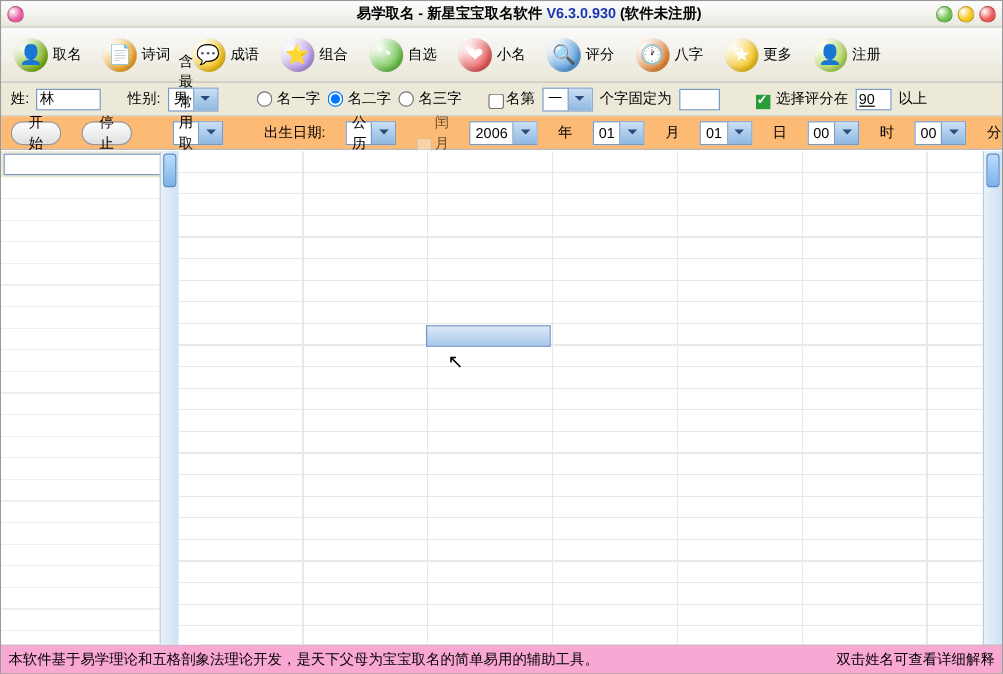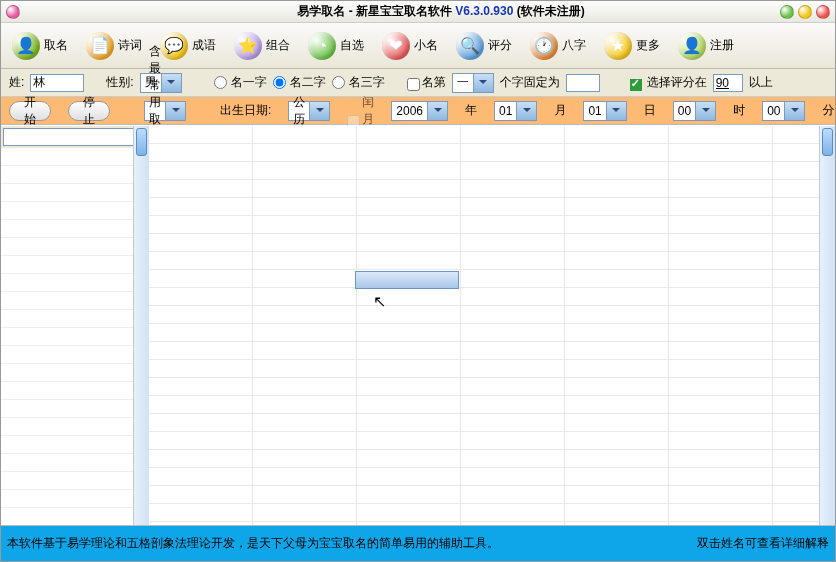--- a/index.html
+++ b/index.html
@@ -39,21 +39,21 @@
 .grid-lines{position:absolute;inset:0;background:repeating-linear-gradient(to bottom,#fff 0,#fff 17px,#eee 17px,#eee 18px);}
 .vscroll{width:16px;background:linear-gradient(to right,#e8f0fa,#cfe2f5);border-left:1px solid #bcd;position:relative;}
 .scroll-thumb{position:absolute;top:2px;left:2px;right:2px;height:28px;background:linear-gradient(#bcdcff,#7db2e8);border:1px solid #5a8cc0;border-radius:3px;}
 .left-bottom{padding:4px;background:#ece9d8;border-top:1px solid #ccc;}
 .right-panel{flex:1;display:flex;position:relative;}
 .grid-area{flex:1;position:relative;background:#fff;overflow:hidden;}
 .grid-area .rows{position:absolute;inset:0;background:repeating-linear-gradient(to bottom,#fff 0,#fff 17px,#e8e8e8 17px,#e8e8e8 18px);}
 .grid-area .cols{position:absolute;inset:0;background:repeating-linear-gradient(to right,transparent 0,transparent 103px,#e8e8e8 103px,#e8e8e8 104px);}
 .sel-cell{position:absolute;left:206px;top:145px;width:104px;height:18px;background:linear-gradient(#dce9f8,#a9c7ea);border:1px solid #6a95c8;}
 .cursor-arrow{position:absolute;left:224px;top:166px;font-size:16px;color:#000;pointer-events:none;}
-.statusbar{height:36px;background:#0ea5e9;border-top:1px solid #bbb;display:flex;align-items:center;padding:0 6px;justify-content:space-between;}
+.statusbar{height:24px;background:#f9a8d4;border-top:1px solid #bbb;display:flex;align-items:center;padding:0 6px;justify-content:space-between;}
 .version{color:#1836b2;font-weight:bold;}
 .check-green{display:inline-block;width:12px;height:12px;background:#2a9d3a;position:relative;}
 .check-green::after{content:"✓";color:#fff;position:absolute;left:1px;top:-2px;font-size:11px;font-weight:bold;}
 </style>
 </head>
 <body>
 
 <div class="window">
 
   <div class="titlebar">

